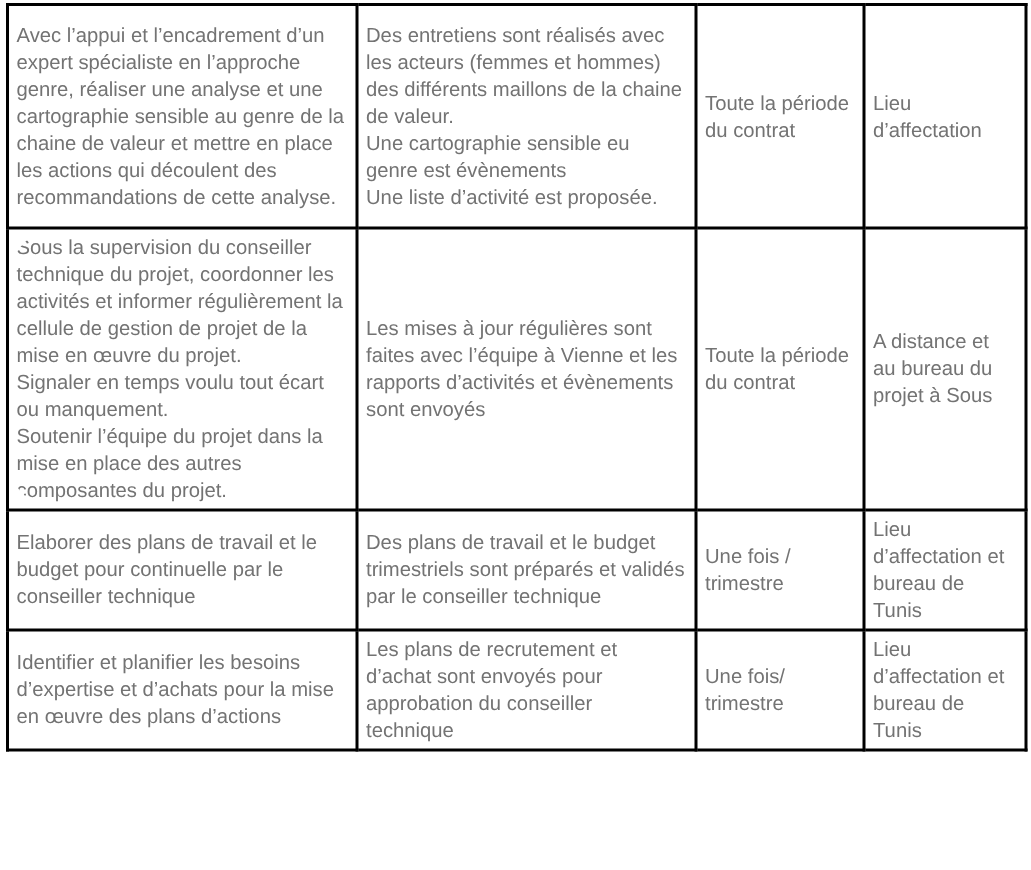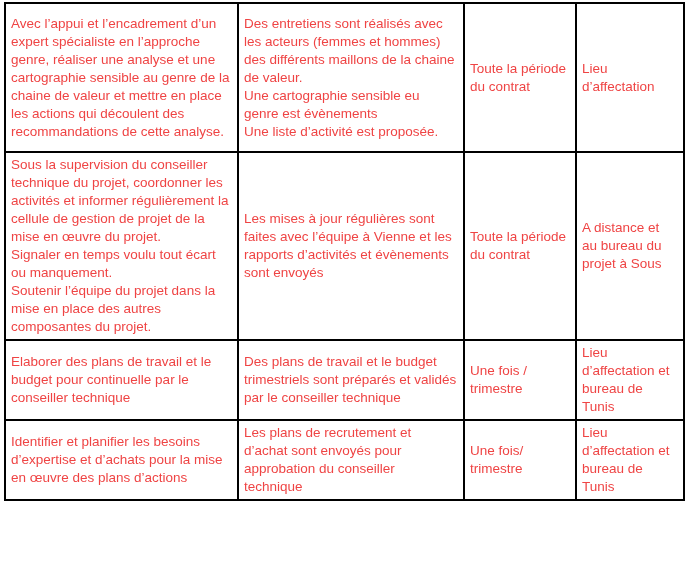--- a/index.html
+++ b/index.html
@@ -21,26 +21,26 @@
     width: 679px;
     border-collapse: collapse;
     table-layout: fixed;
   }
   table.tor td {
     border: 2px solid #000000;
     vertical-align: middle;
     padding: 3px 6px 3px 5px;
     font-size: 13.5px;
     line-height: 18px;
-    color: #ef4444;
+    color: #737373;
     white-space: pre-wrap;
     overflow: hidden;
   }
   tr.r1 td { height: 149px; }
-  tr.r2 td { height: 181px; }
+  tr.r2 td { height: 181px; border-radius: 31px; }
   tr.r3 td { height: 97px; }
   tr.r4 td { height: 74px; }
   tr.r5 td { height: 69px; }
 </style>
 </head>
 <body>
 
 <div class="page">
   <table class="tor">
     <colgroup>

